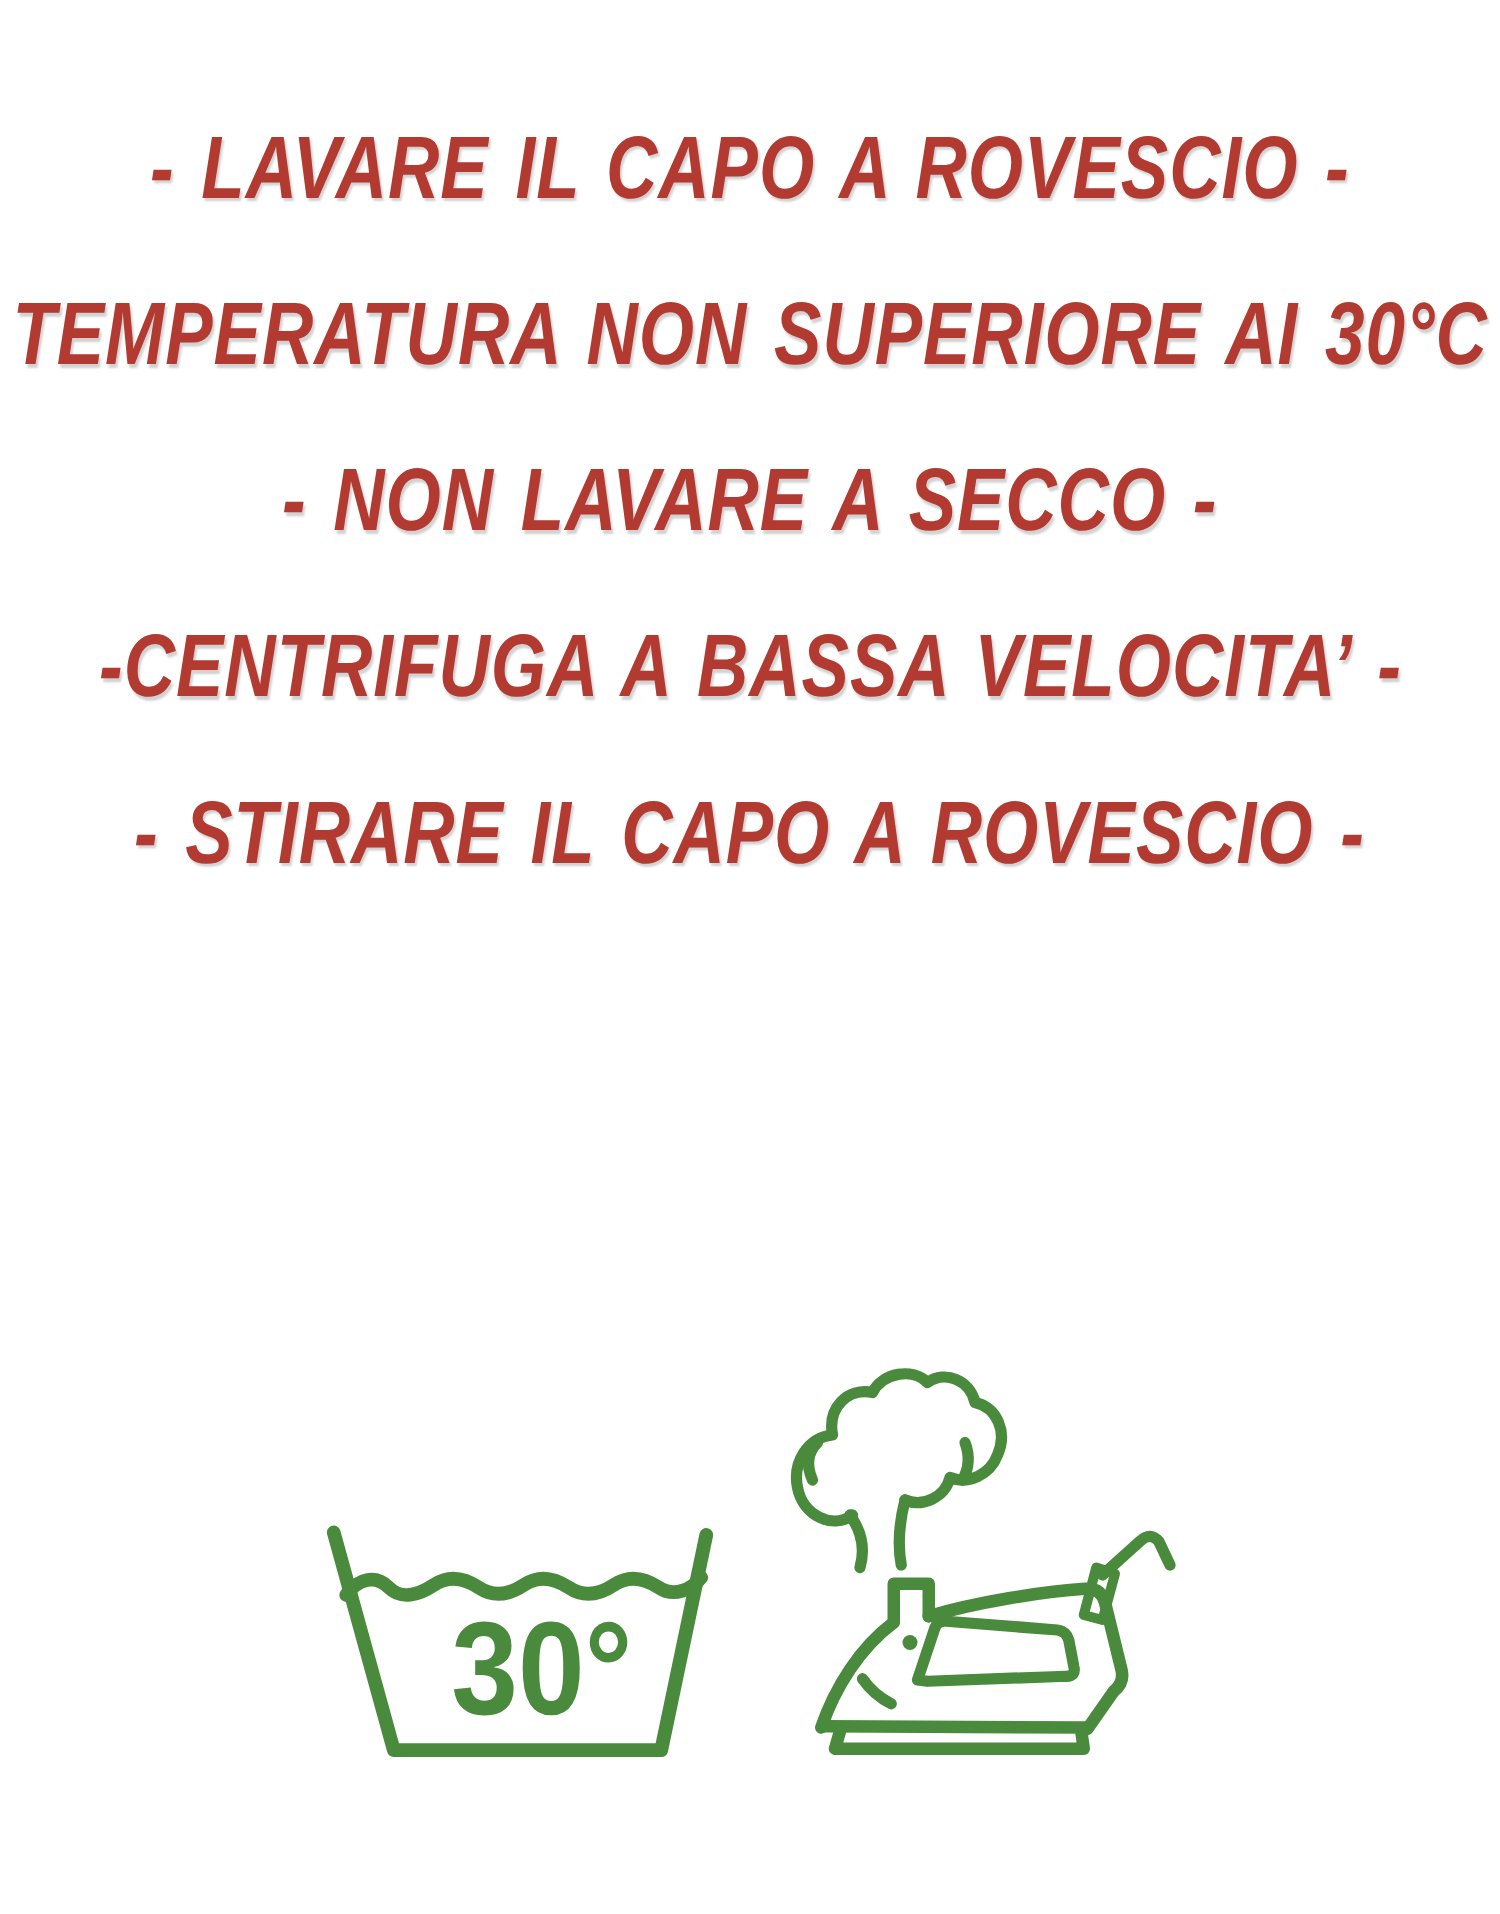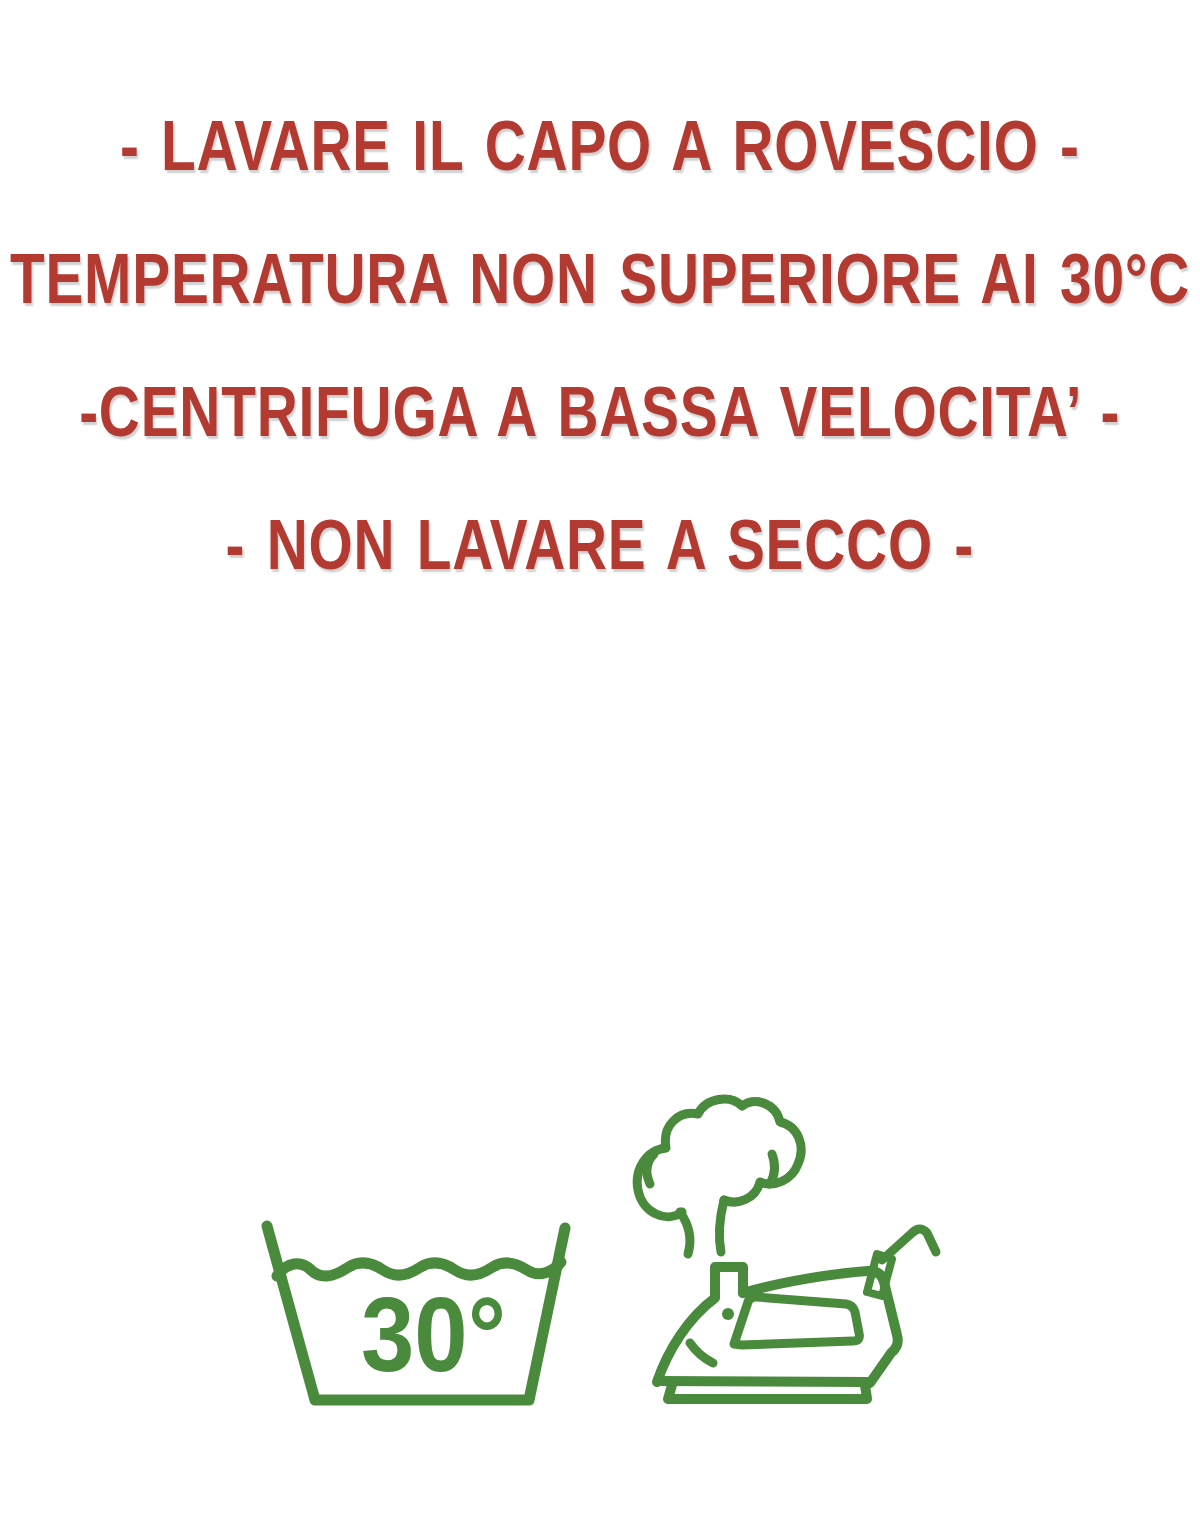--- a/index.html
+++ b/index.html
@@ -6,23 +6,24 @@
   .page {
     position: relative;
     width: 1200px;
     height: 1531px;
     background: #ffffff;
     overflow: hidden;
     font-family: "Liberation Sans", sans-serif;
   }
   .instructions {
     position: absolute;
-    top: 79px;
+    top: 68px;
     left: 0;
     width: 1200px;
+    font-style: italic;
   }
   .line {
     height: 133px;
     display: flex;
     align-items: center;
     justify-content: center;
   }
   .line-text {
     display: inline-block;
     white-space: nowrap;
@@ -49,24 +50,27 @@
 <div class="page">
 
   <div class="instructions">
     <div class="line">
       <span class="line-text">- LAVARE IL CAPO A ROVESCIO -</span>
     </div>
     <div class="line">
       <span class="line-text">- TEMPERATURA NON SUPERIORE AI 30°C -</span>
     </div>
     <div class="line">
+      <span class="line-text">- NON LAVARE A SECCO -</span>
+    </div>
+    <div class="line">
       <span class="line-text">-CENTRIFUGA A BASSA VELOCITA’ -</span>
     </div>
     <div class="line">
-      <span class="line-text">- NON LAVARE A SECCO -</span>
+      <span class="line-text">- STIRARE IL CAPO A ROVESCIO -</span>
     </div>
   </div>
 
   <div class="icons">
 
     <svg class="icon-svg basin-svg" width="348" height="200" viewBox="0 0 348 200">
       <g fill="none" stroke-width="11" stroke-linecap="round" stroke-linejoin="round" stroke="#4A8A3C">
         <path d="M 14,8 L 62,182 L 276,182 L 312,10"></path>
         <path d="M 24,58 C 34,44 48,42 58,52 S 82,58 94,50 S 118,44 130,52 S 154,58 166,50 S 190,44 202,52 S 226,58 238,50 S 262,44 274,52 S 300,54 308,44"></path>
       </g>

